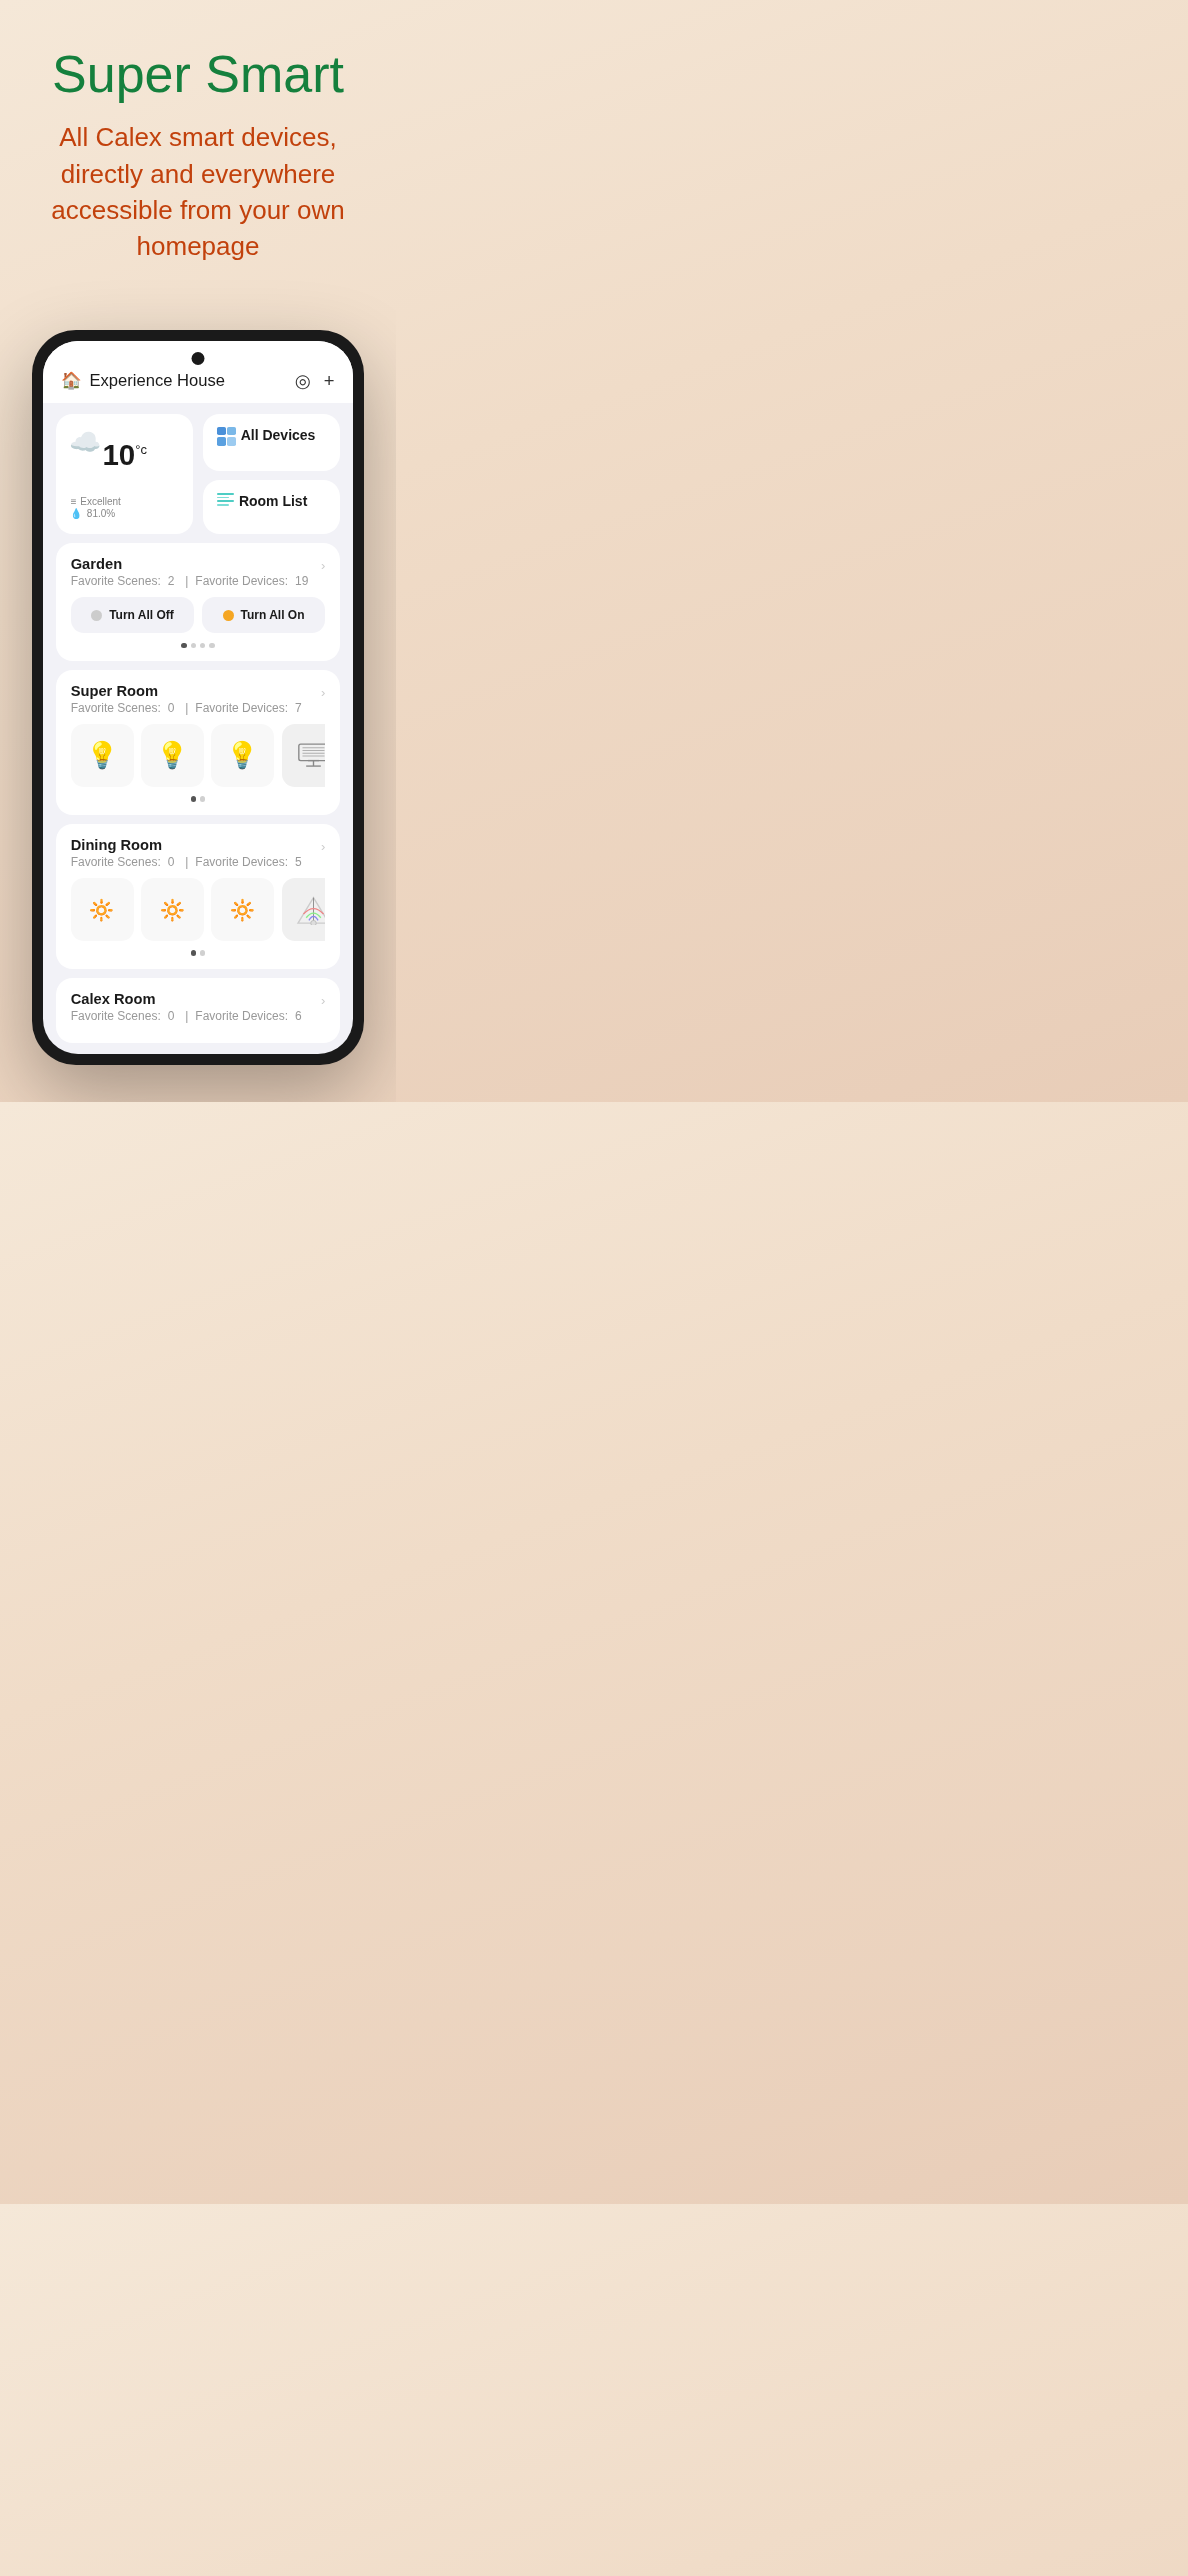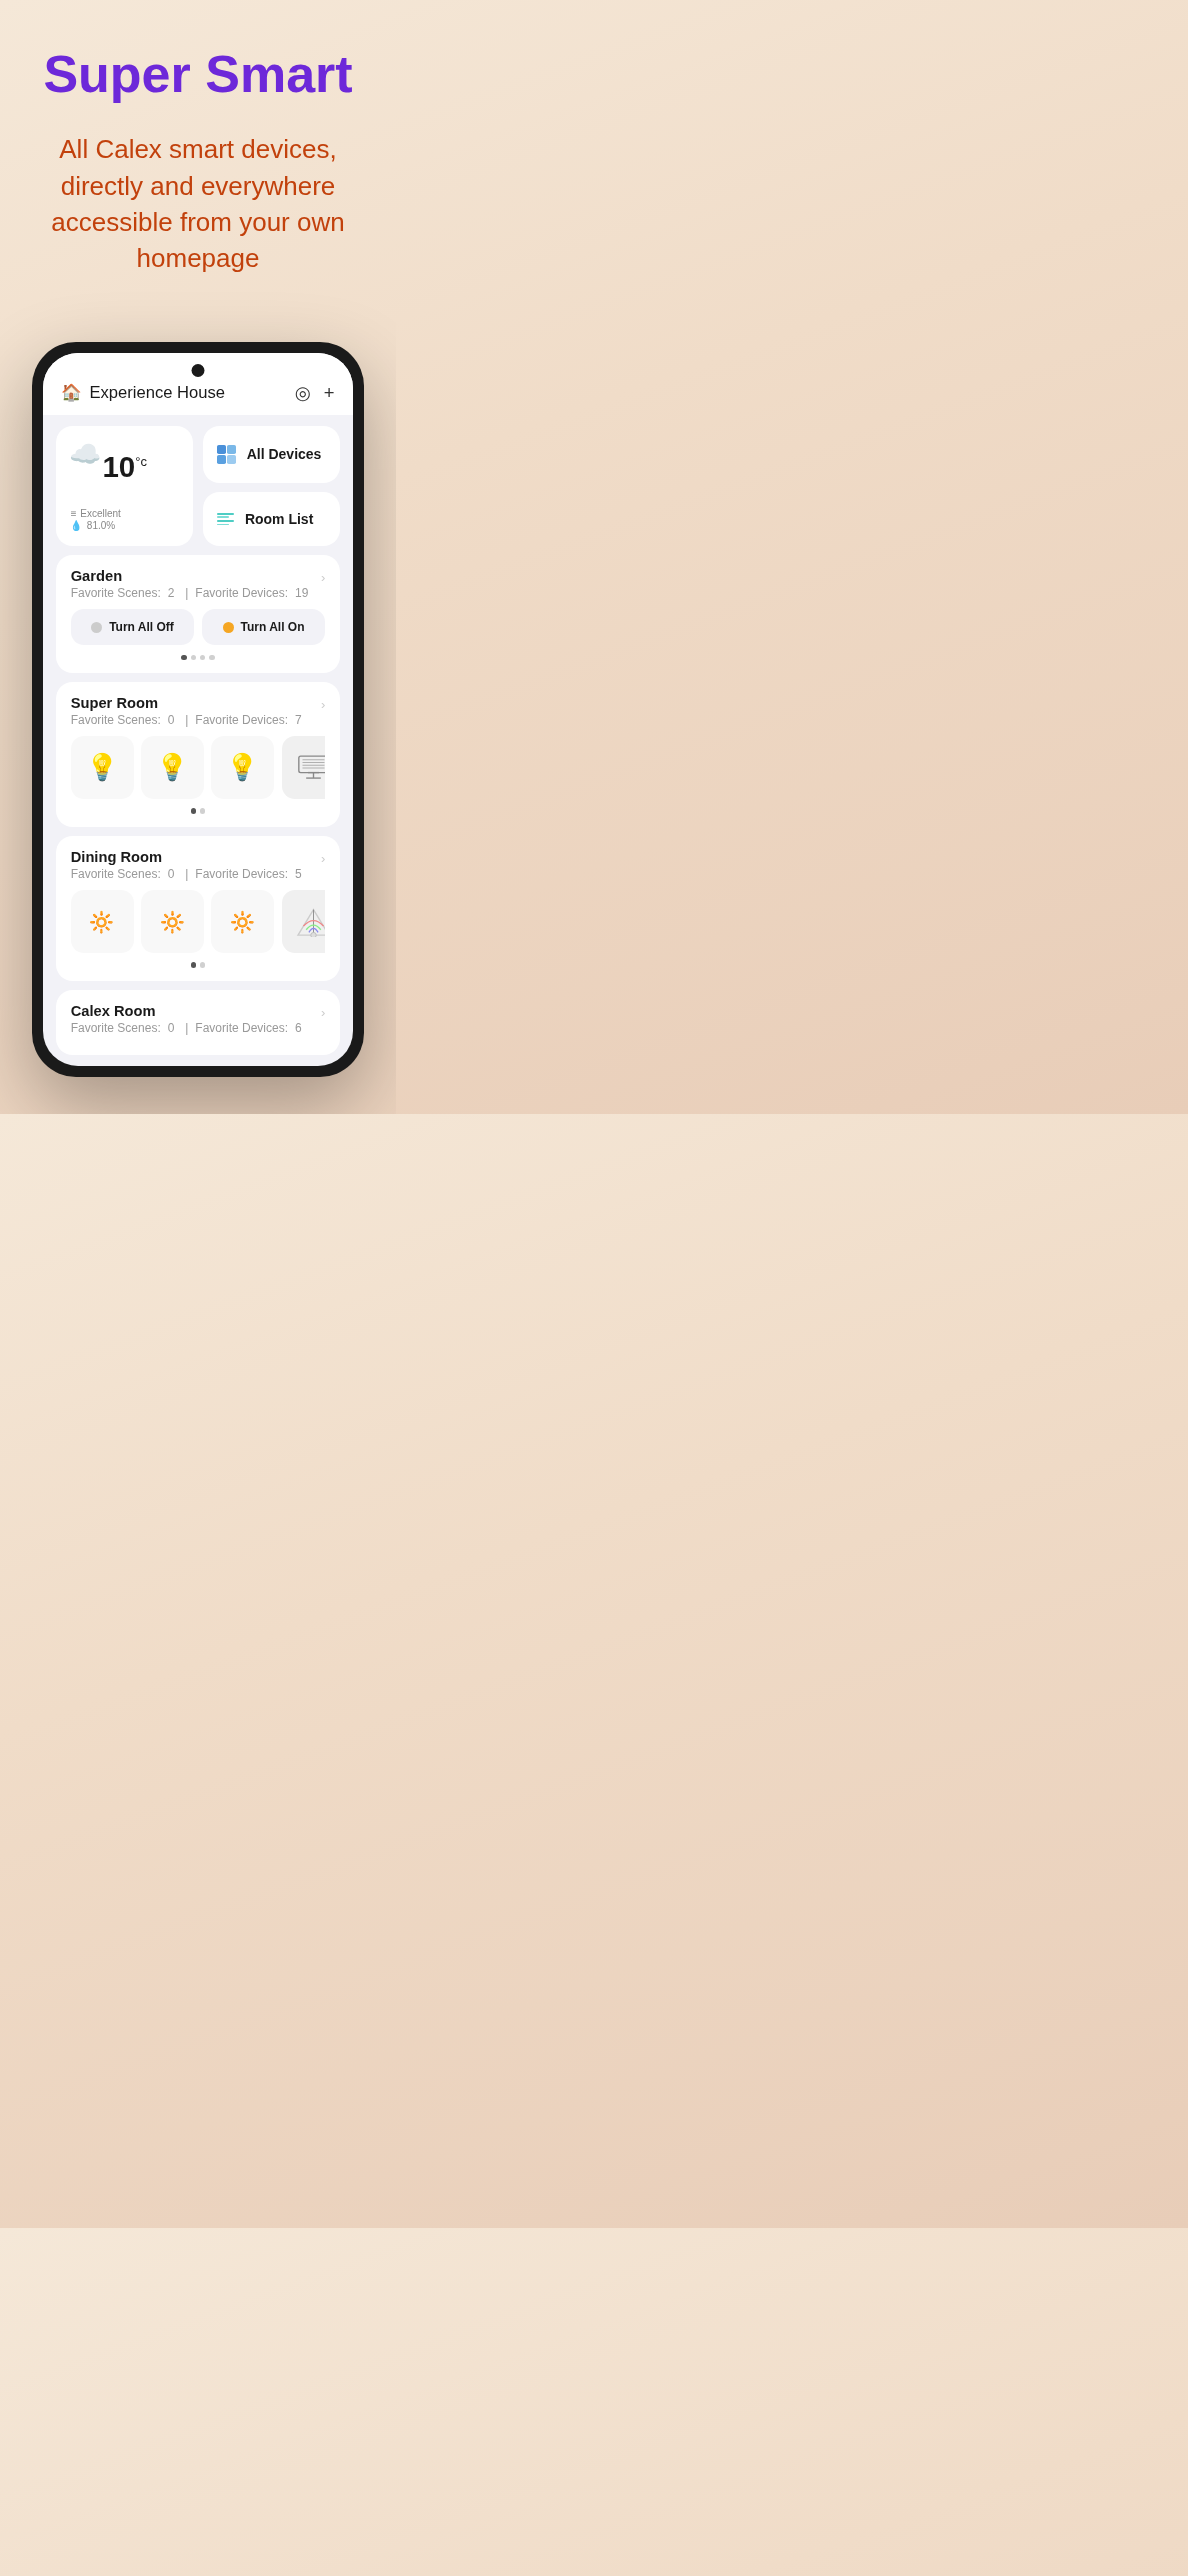--- a/index.html
+++ b/index.html
@@ -16,24 +16,24 @@
     }
 
     .hero-section {
       width: 100%;
       text-align: center;
       padding: 46px 28px 28px;
     }
 
     .hero-title {
       font-size: 52px;
-      font-weight: 700;
-      color: #6d28d9;
+      font-weight: 400;
+      color: #15803d;
       line-height: 1.1;
-      margin-bottom: 28px;
+      margin-bottom: 16px;
     }
 
     .hero-subtitle {
       font-size: 26px;
       font-weight: 400;
       color: #c2410c;
       line-height: 1.4;
       margin-bottom: 37px;
     }
 
@@ -177,22 +177,21 @@
       align-items: center;
       gap: 3.7px;
       margin-top: 1.8px;
     }
 
     .quick-card {
       background: white;
       border-radius: 16.6px;
       padding: 13px 14.7px;
       display: flex;
-      align-items: center;
-      gap: 11px;
+      gap: 5px;
       cursor: pointer;
     }
 
     .quick-card-label {
       font-size: 14px;
       font-weight: 600;
       color: #1a1a1a;
     }
 
     

